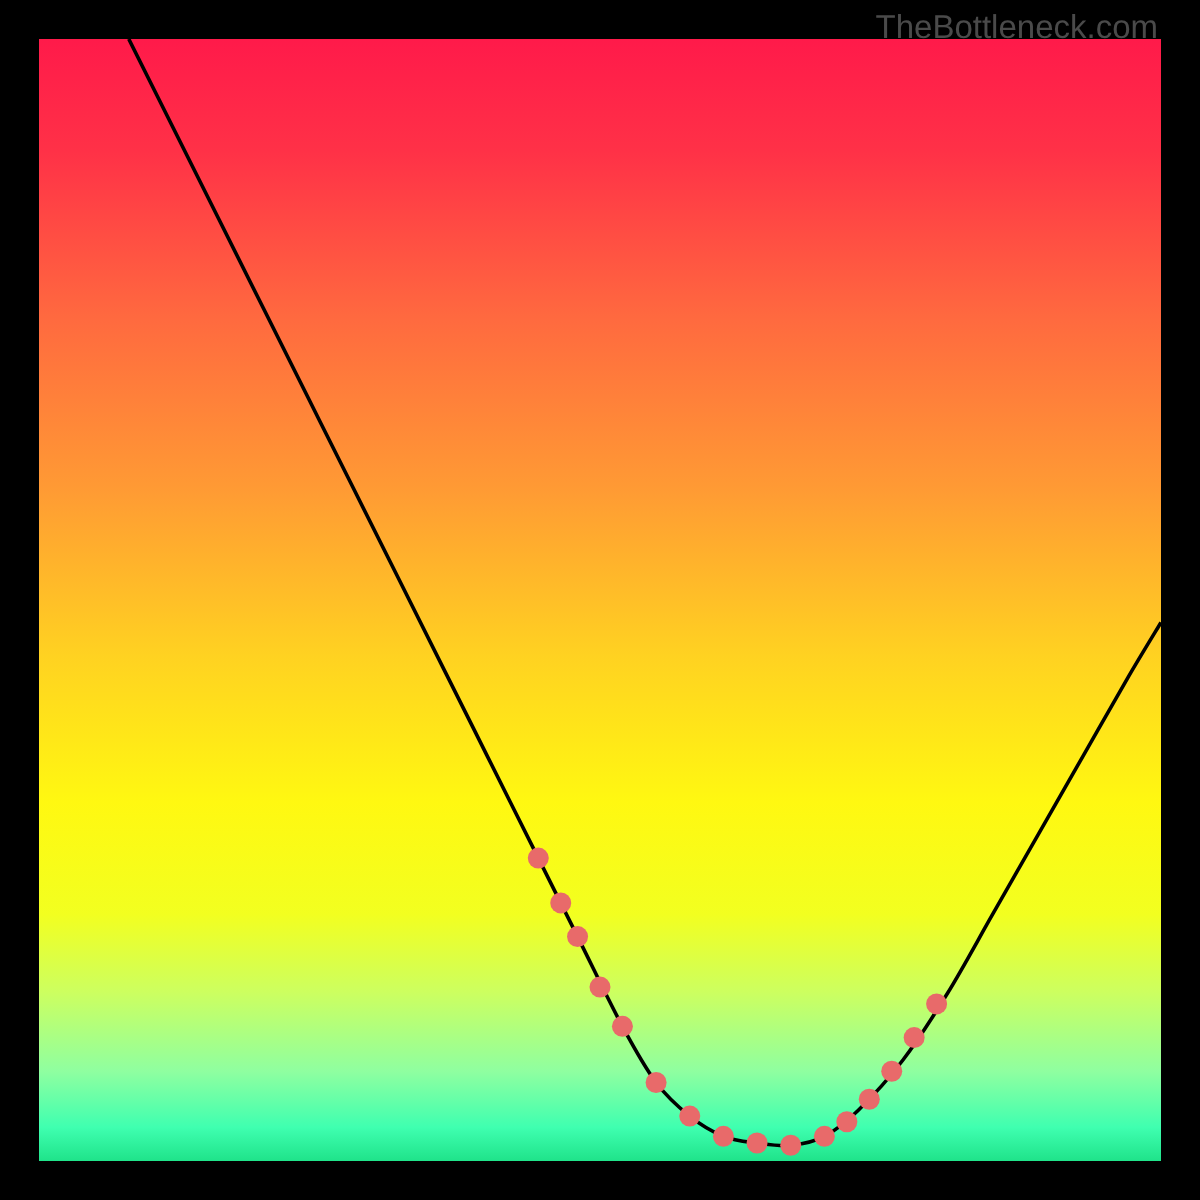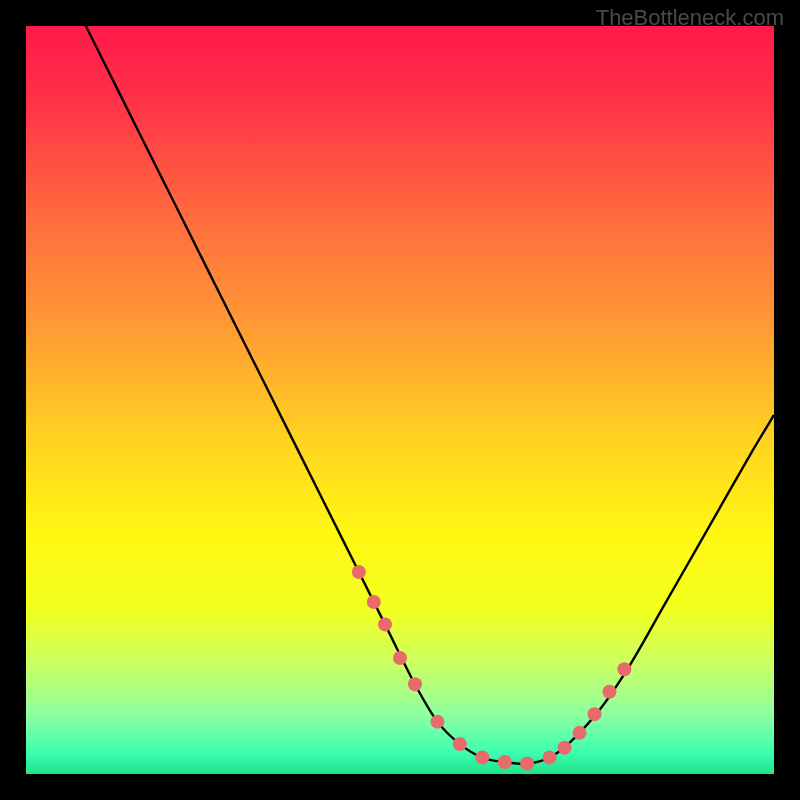--- a/index.html
+++ b/index.html
@@ -1,17 +1,17 @@
 <!DOCTYPE html>
 <html><head>
 <meta charset="utf-8">
 <style>
   * { margin: 0; padding: 0; box-sizing: border-box; }
   body { width: 800px; height: 800px; background: #000; position: relative; overflow: hidden; }
-  .watermark { position: absolute; top: 5px; right: 16px; color: #4a4a4a; font-family: Arial, sans-serif; font-size: 22px; font-weight: 500; z-index: 10; }
+  .watermark { position: absolute; top: 5px; right: 28px; color: #4a4a4a; font-family: Arial, sans-serif; font-size: 22px; font-weight: 500; z-index: 10; }
   .plot-area { position: absolute; left: 26px; top: 26px; width: 748px; height: 748px; }
   .gradient-bg { position: absolute; left: 0; top: 0; width: 100%; height: 100%; }
   svg.curve-layer { position: absolute; left: 0; top: 0; width: 100%; height: 100%; }
 </style>
 </head>
 <body>
 
 <div class="watermark">TheBottleneck.com</div>
 
 <div class="plot-area">

